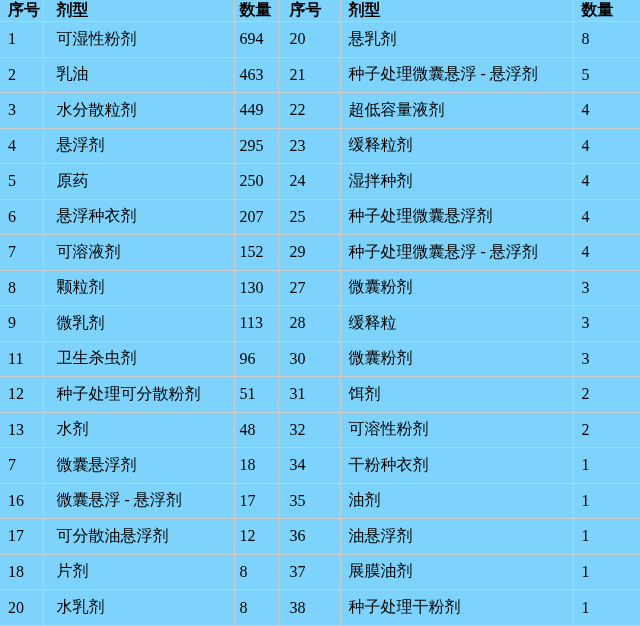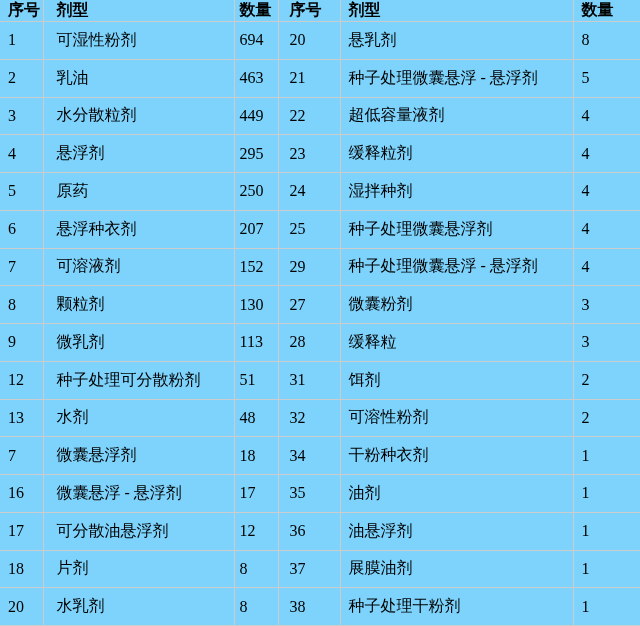--- a/index.html
+++ b/index.html
@@ -138,20 +138,28 @@
         </tr>
         <tr>
           <td>9</td>
           <td>微乳剂</td>
           <td>113</td>
           <td>28</td>
           <td>缓释粒</td>
           <td>3</td>
         </tr>
         <tr>
+          <td>11</td>
+          <td>卫生杀虫剂</td>
+          <td>96</td>
+          <td>30</td>
+          <td>微囊粉剂</td>
+          <td>3</td>
+        </tr>
+        <tr>
           <td>12</td>
           <td>种子处理可分散粉剂</td>
           <td>51</td>
           <td>31</td>
           <td>饵剂</td>
           <td>2</td>
         </tr>
         <tr>
           <td>13</td>
           <td>水剂</td>

